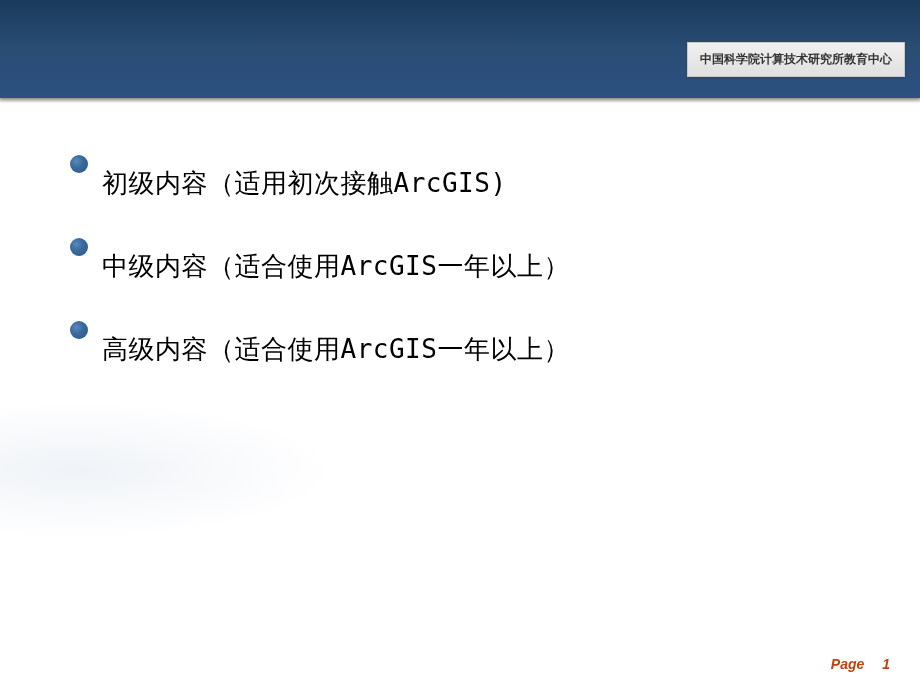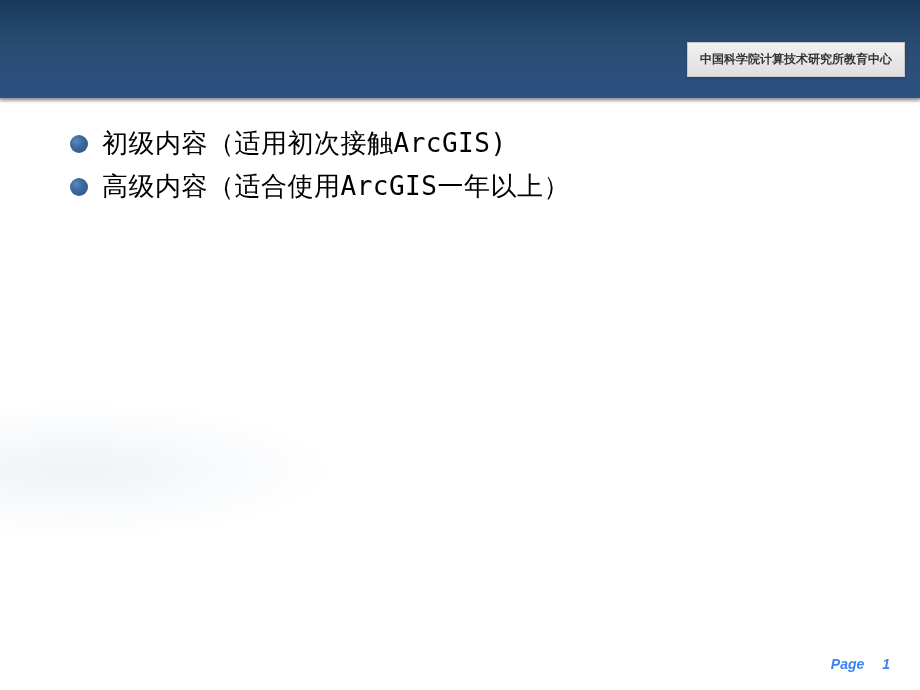--- a/index.html
+++ b/index.html
@@ -59,29 +59,30 @@
       border-radius: 50%;
       background: radial-gradient(circle at 35% 35%, #5a8abe 0%, #3a6a9c 40%, #2b5586 100%);
       margin-right: 14px;
       flex-shrink: 0;
     }
     .bullet-text {
       font-size: 26px;
       color: #000;
       font-family: "SimHei", "Microsoft YaHei", monospace;
       letter-spacing: 0.5px;
+      margin-top: 40px;
     }
     .footer {
       position: absolute;
       bottom: 18px;
       right: 30px;
       font-size: 14px;
       font-weight: bold;
       font-style: italic;
-      color: #3b82f6;
+      color: #c2410c;
       font-family: Arial, sans-serif;
     }
     .footer .page-label {
       margin-right: 14px;
     }
     .decor {
       position: absolute;
       left: 0;
       bottom: 140px;
       width: 380px;
@@ -102,20 +103,24 @@
 
 <div class="decor"></div>
 
 <div class="content">
   <div class="bullet-item">
     <div class="bullet-dot"></div>
     <div class="bullet-text">初级内容（适用初次接触ArcGIS)</div>
   </div>
   <div class="bullet-item">
     <div class="bullet-dot"></div>
+    <div class="bullet-text">中级内容（适合使用ArcGIS一年以上）</div>
+  </div>
+  <div class="bullet-item">
+    <div class="bullet-dot"></div>
     <div class="bullet-text">高级内容（适合使用ArcGIS一年以上）</div>
   </div>
 </div>
 
 <div class="footer">
   <span class="page-label">Page</span>
   <span>1</span>
 </div>
 
 </body></html>

